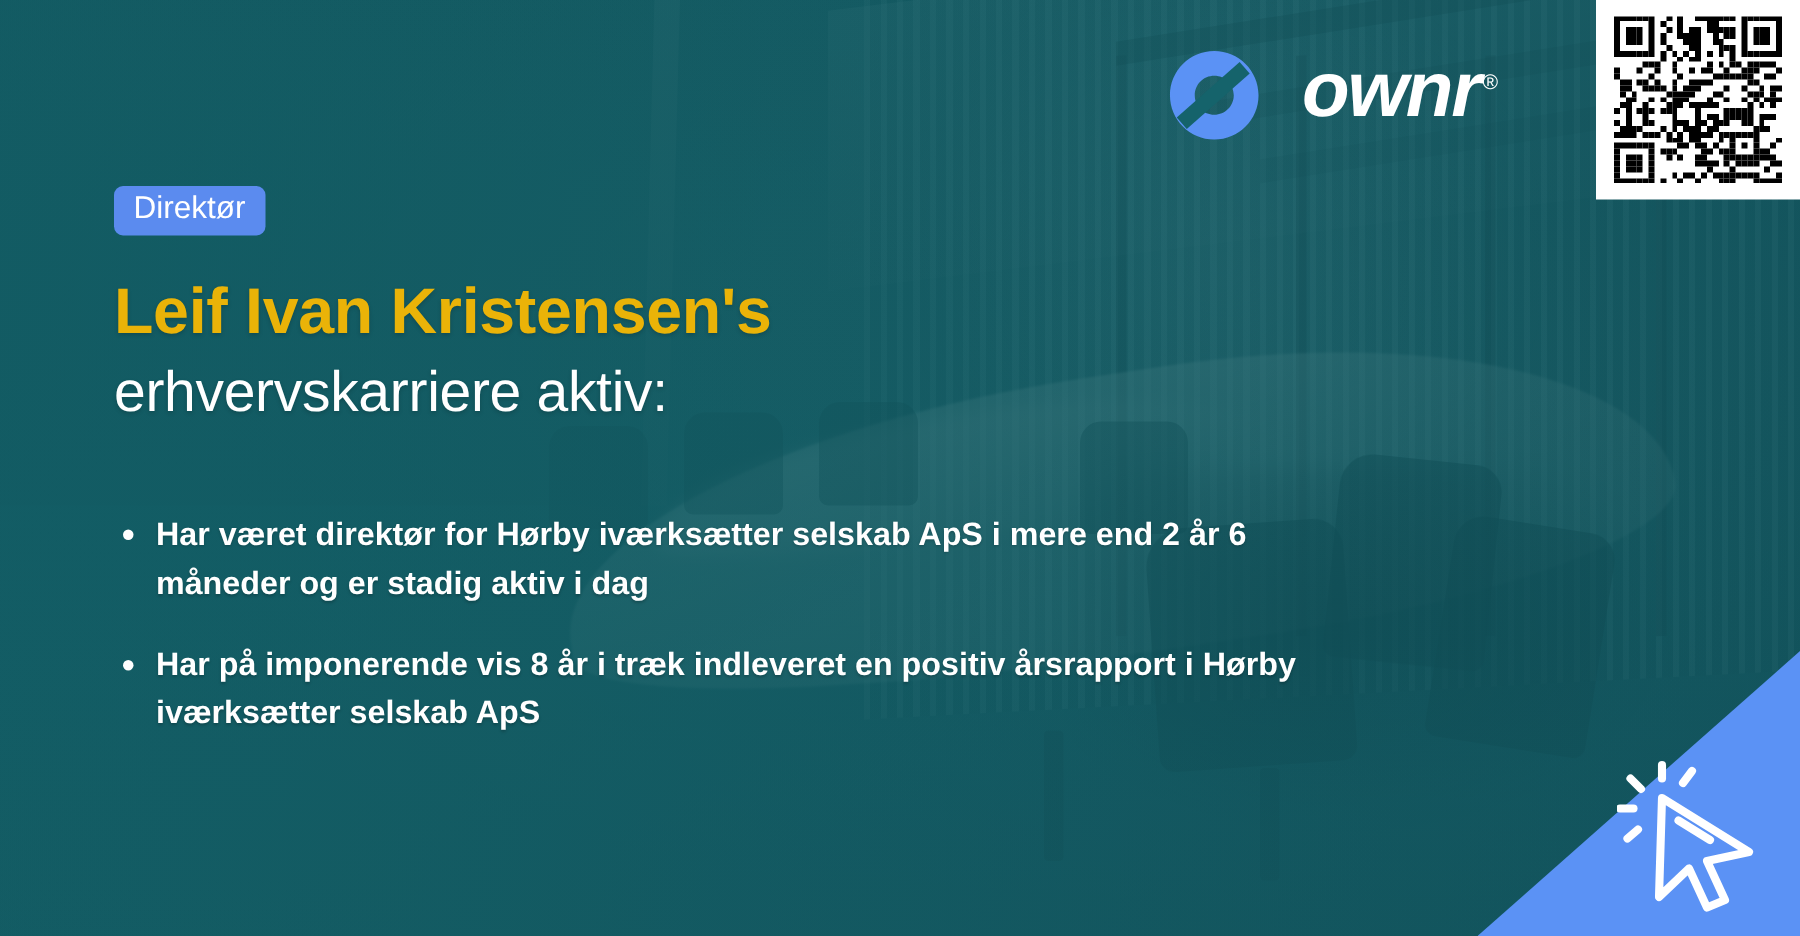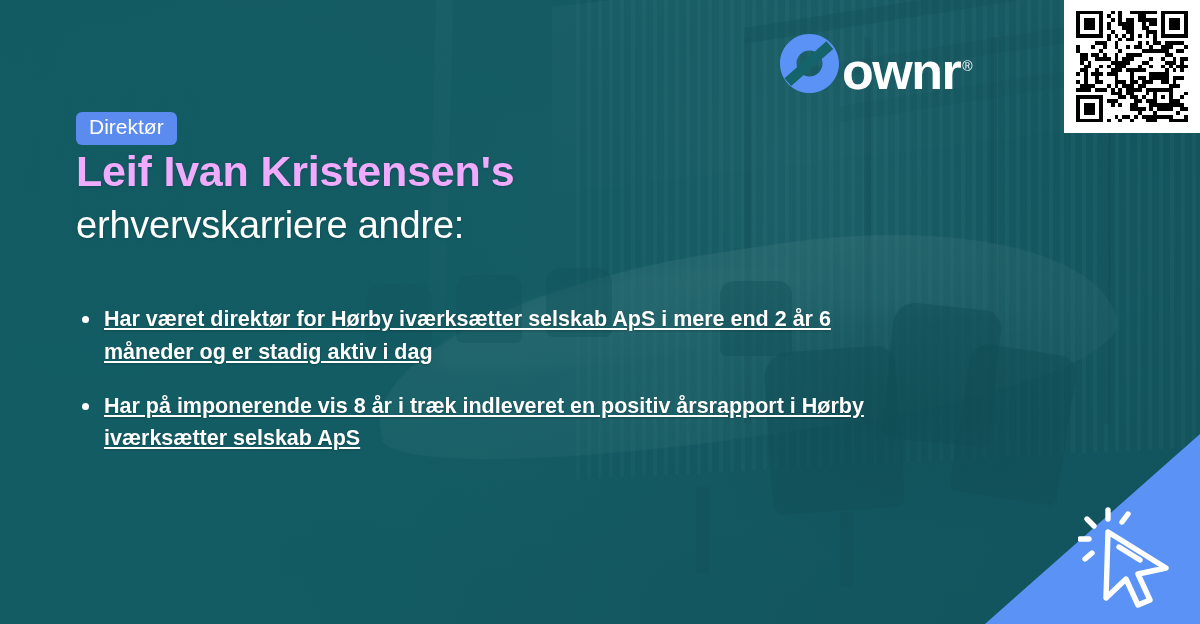--- a/index.html
+++ b/index.html
@@ -138,54 +138,55 @@
     display:grid;
     grid-template-columns:repeat(29,1fr);
     grid-template-rows:repeat(29,1fr);
   }
   .qr-grid i { display:block; }
   .qr-grid i.on { background:#000; }
 
   
   .logo {
     position:absolute; left:778px; top:32px;
-    display:flex; align-items:flex-end; gap:1px;
+    display:flex; align-items:flex-start; gap:27px;
     z-index:5;
+    font-style:italic;
   }
   .logo-mark { width:63px; height:63px; display:block; }
   .logo-word {
     font-size:52px; font-weight:700; color:#ffffff;
     letter-spacing:-1.5px; line-height:1;
     position:relative; top:2px;
   }
   .logo-reg {
     font-size:14px; color:#ffffff; font-weight:400;
     position:relative; top:-18px; left:2px;
   }
 
   
-  .content { position:absolute; left:76px; top:0; width:900px; z-index:4; }
+  .content { position:absolute; left:76px; top:12px; width:900px; z-index:4; }
 
   .badge {
     display:inline-block;
     background:#5b8bef;
     color:#ffffff;
     font-size:21px;
     padding:4px 13px 6px 13px;
     border-radius:6px;
     margin-top:112px;
     line-height:1.08;
   }
 
   .title {
-    color:#f0abfc;
+    color:#eab308;
     font-size:43px;
     font-weight:700;
     line-height:1.14;
-    margin-top:2px;
+    margin-top:27px;
     letter-spacing:-0.2px;
     text-shadow:0 1px 3px rgba(0,0,0,0.18);
   }
   .subtitle {
     color:#ffffff;
     font-size:38px;
     font-weight:400;
     line-height:1.2;
     margin-top:7px;
     letter-spacing:-0.2px;
@@ -196,21 +197,20 @@
   .bullet {
     position:relative;
     color:#ffffff;
     font-size:21.5px;
     font-weight:700;
     line-height:1.52;
     padding-left:28px;
     margin-bottom:21px;
     max-width:790px;
     text-shadow:0 1px 2px rgba(0,0,0,0.22);
-    text-decoration:underline;
   }
   .bullet::before {
     content:"";
     position:absolute; left:6px; top:13px;
     width:7px; height:7px;
     background:#ffffff;
     border-radius:50%;
   }
 
   
@@ -1113,21 +1113,21 @@
       <path fill="#5b92f5" d="M32 2C15.4 2 2 15.4 2 32s13.4 30 30 30 30-13.4 30-30S48.6 2 32 2zm0 43.2c-7.3 0-13.2-5.9-13.2-13.2S24.7 18.8 32 18.8 45.2 24.7 45.2 32 39.3 45.2 32 45.2z"></path>
       <path fill="#15636b" d="M6.6 47.0 L49.2 9.4 L56.0 17.2 L13.4 54.8 Z"></path>
       <path fill="#5b92f5" d="M48.6 12.6a22.6 22.6 0 0 1 4.0 4.4L18.6 47.2a13.3 13.3 0 0 1-4.6-4.2z" opacity="0"></path>
     </svg>
     <div class="logo-word"><span>ownr</span><span class="logo-reg">®</span></div>
   </div>
 
   <div class="content">
     <div class="badge">Direktør</div>
     <div class="title">Leif Ivan Kristensen's</div>
-    <div class="subtitle">erhvervskarriere andre:</div>
+    <div class="subtitle">erhvervskarriere aktiv:</div>
 
     <ul class="bullets" id="bullets">
         <li class="bullet">Har været direktør for Hørby iværksætter selskab ApS i mere end 2 år 6 måneder og er stadig aktiv i dag</li>
         <li class="bullet">Har på imponerende vis 8 år i træk indleveret en positiv årsrapport i Hørby iværksætter selskab ApS</li>
       </ul>
   </div>
 
   <div class="corner"></div>
   <svg class="cursor" width="104" height="104" viewBox="0 0 104 104" aria-hidden="true">
     <g fill="none" stroke="#ffffff" stroke-width="5.4" stroke-linecap="round" stroke-linejoin="round">

